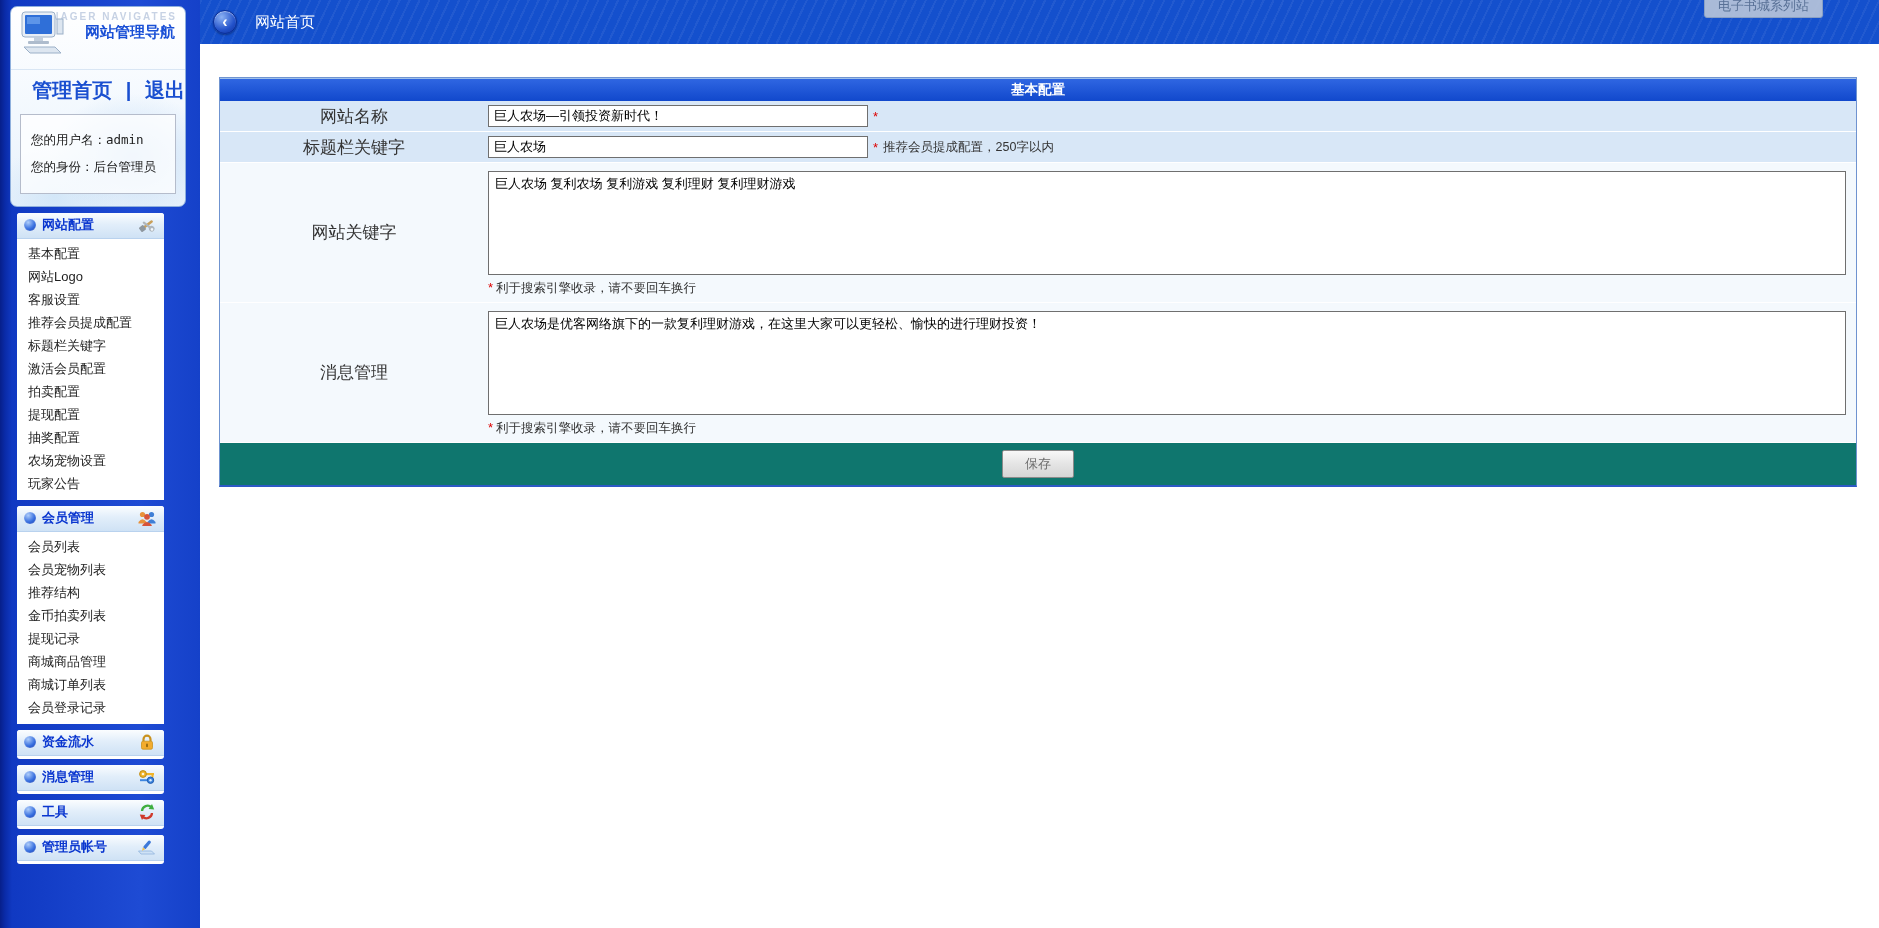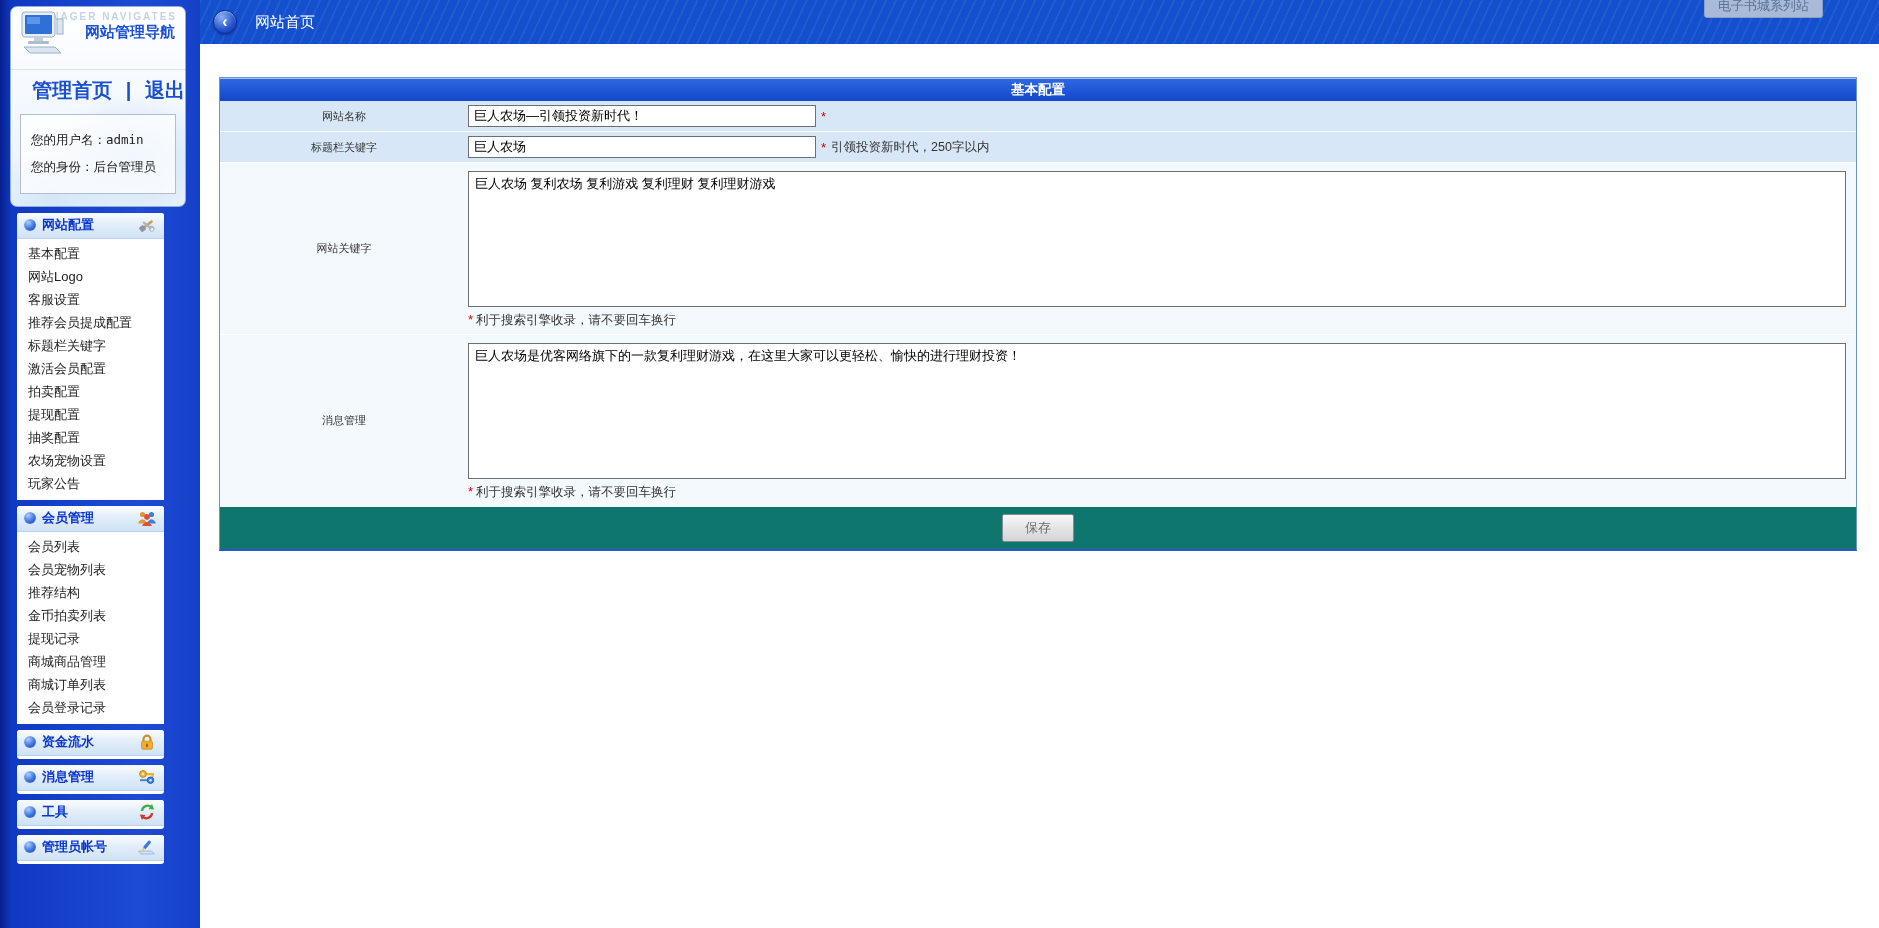--- a/index.html
+++ b/index.html
@@ -100,30 +100,30 @@
   }
   .panel-header {
     height: 23px; line-height: 22px; text-align: center;
     background: linear-gradient(180deg, #2f66e2, #1148cc);
     border-top: 1px solid #9fc0ea;
     color: #fff; font-size: 13.5px; font-weight: bold;
   }
   .frow { display: flex; align-items: center; border-bottom: 1px solid #fff; }
   .frow.blue { background: #d8e7f7; }
   .frow.pale { background: #f4f9fd; }
-  .row-label { width: 248px; flex-shrink: 0; text-align: center; font-size: 11px; color: #333; }
+  .row-label { width: 268px; flex-shrink: 0; text-align: center; font-size: 17px; color: #333; }
   .row-field { flex: 1; padding: 4px 10px 4px 0; }
   .row-field.inline { display: flex; align-items: center; gap: 5px; min-height: 27px; }
   .row-field.block { padding: 8px 10px 5px 0; }
   .text-input {
-    width: 348px; height: 22px; border: 1px solid #6f6f6f; background: #fff;
+    width: 380px; height: 22px; border: 1px solid #6f6f6f; background: #fff;
     padding: 1px 5px; font-size: 13px; color: #000; font-family: inherit;
   }
   .big-textarea {
-    display: block; width: 100%; height: 136px; border: 1px solid #6f6f6f; background: #fff;
+    display: block; width: 100%; height: 104px; border: 1px solid #6f6f6f; background: #fff;
     padding: 3px 6px; font-size: 13px; color: #000; font-family: inherit; resize: none;
   }
   .req { color: #dd0000; font-size: 13px; }
   .hint { color: #333; font-size: 12.5px; }
   .hint-line { margin-top: 3px; }
   .hint-line .req { margin-right: 3px; }
   .save-row { height: 42px; display: flex; align-items: center; justify-content: center; background: #0f766e; }
   .save-btn {
     min-width: 72px; padding: 4px 18px; cursor: pointer;
     background: linear-gradient(180deg, #f8f8f8, #e6e6e6 45%, #d5d5d5);
@@ -317,21 +317,21 @@
           <input class="text-input" type="text" value="巨人农场—引领投资新时代！" style="">
           <span class="req">*</span>
         </div>
       </div>
 
       <div class="frow blue">
         <div class="row-label">标题栏关键字</div>
         <div class="row-field inline">
           <input class="text-input" type="text" value="巨人农场" style="">
           <span class="req">*</span>
-          <span class="hint">引领投资新时代，250字以内</span>
+          <span class="hint">推荐会员提成配置，250字以内</span>
         </div>
       </div>
 
       <div class="frow pale">
         <div class="row-label">网站关键字</div>
         <div class="row-field block">
           <textarea class="big-textarea" style="">巨人农场 复利农场 复利游戏 复利理财 复利理财游戏</textarea>
           <div class="hint-line">
             <span class="req">*</span><span class="hint">利于搜索引擎收录，请不要回车换行</span>
           </div>

